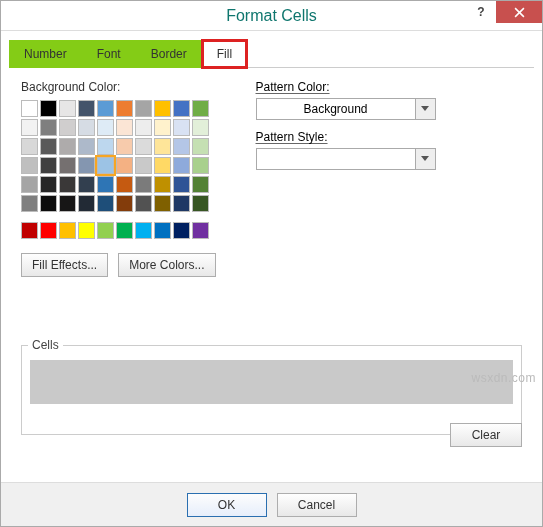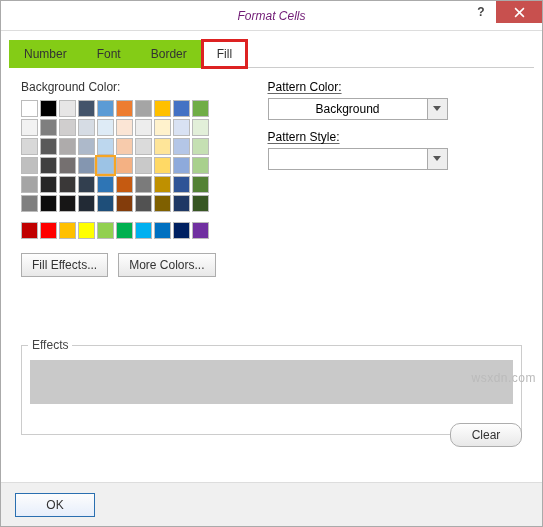--- a/index.html
+++ b/index.html
@@ -1,48 +1,48 @@
 <!DOCTYPE html>
 <html><head>
 <meta charset="utf-8">
 <style>
   * { box-sizing: border-box; font-family: "Segoe UI", Tahoma, sans-serif; font-size: 12px; }
   body { margin: 0; background: #fff; }
   .window { width: 543px; height: 527px; border: 1px solid #aaa; background: #fff; position: relative; }
   .titlebar { height: 30px; background: #fff; border-bottom: 1px solid #ddd; display: flex; align-items: center; justify-content: center; position: relative; }
-  .titlebar-title { font-size: 12px; color: #701a75; font-style: italic; }
+  .titlebar-title { font-size: 16px; color: #0f766e; }
   .titlebar-controls { position: absolute; right: 0; top: 0; display: flex; }
   .title-btn { width: 30px; height: 22px; display: flex; align-items: center; justify-content: center; font-size: 13px; }
   .help-btn { width: 30px; height: 22px; display:flex; align-items:center; justify-content:center; font-weight:bold; color:#444;}
   .close-btn { background: #c8504e; color: #fff; width: 46px; font-size: 14px; }
   .tabs { display: flex; margin: 8px 8px 0 8px; border-bottom: 1px solid #ccc; }
   .tab { padding: 6px 14px; border: 1px solid transparent; border-bottom: none; color: #333; background: #84cc16; position: relative; top: 1px; }
   .tab.active { border-color: #ccc; background: #fff; border-bottom:1px solid #fff;text-align:center; }
   .tab.highlight { outline: 3px solid #d22; outline-offset: -2px; }
-  .content { padding: 12px 20px; display: flex; gap: 52px; }
+  .content { padding: 12px 20px; display: flex; gap: 40px; }
   .left { flex: 0 0 auto; }
   .right { flex: 1; }
   .section-label { color: #333; margin-bottom: 6px; }
   .nocolor-btn { width: 176px; height: 22px; border: 1px solid #bbb; background:#fff; text-align:center; line-height:20px; margin: 0 0 8px 24px; }
   .color-grid { display: grid; grid-template-columns: repeat(10, 17px); grid-auto-rows: 17px; gap: 2px; margin-bottom: 8px; }
   .swatch { width: 17px; height: 17px; border: 1px solid #bbb; }
   .swatch.selected { outline: 2px solid #f6a623; outline-offset: 0; }
   .standard-row { display:flex; gap:2px; margin-top:10px; margin-bottom: 14px;}
   .btn { border: 1px solid #adadad; background: linear-gradient(#fefefe,#e8e8e8); padding: 4px 10px; color:#333; }
   .btn-row { display:flex; gap:10px; }
   .dropdown { display:flex; width:180px; height:22px; border:1px solid #aaa; background:#fff; align-items:center;}
   .dropdown span { flex:1; text-align:center; }
   .dd-arrow { width:20px; height:100%; border-left:1px solid #aaa; display:flex; align-items:center; justify-content:center; background:#eee;}
   .pattern-label { margin-bottom:4px; text-decoration: underline; text-decoration-color:#666; text-underline-offset: 2px; }
   .sample-area { position:absolute; left:20px; right:20px; top: 336px; }
   .fieldset { border:1px solid #ccc; padding: 8px 8px 30px 8px; position:relative; margin-top:8px;}
   .fieldset-label { position:absolute; top:-8px; left:6px; background:#fff; padding:0 4px; color:#444;}
   .sample-box { height: 44px; background: #c9c9c9; margin-top: 6px;}
   .clear-row { position:absolute; right:20px; top: 422px; }
-  .footer { position:absolute; bottom:0; left:0; right:0; height:44px; background:#f0f0f0; border-top:1px solid #ddd; display:flex; justify-content:space-between; align-items:center; padding:0 14px; gap:10px;}
+  .footer { position:absolute; bottom:0; left:0; right:0; height:44px; background:#f0f0f0; border-top:1px solid #ddd; display:flex; justify-content:center; align-items:center; padding:0 14px; gap:10px;}
   .footer .btn { width:80px; text-align:center; }
   .ok-btn { border:1px solid #2a6fb0; background:linear-gradient(#fdfdfd,#e6eefb); }
   .watermark { position:absolute; right:6px; top:370px; color:#bbb; font-size:12px; letter-spacing:0.5px; transform: rotate(0deg);}
 </style>
 </head>
 <body>
 
 <div class="window">
 
   <div class="titlebar">
@@ -167,28 +167,29 @@
           <svg width="8" height="6" viewBox="0 0 8 6">
               <polygon points="0,0 8,0 4,5" fill="#555"></polygon>
             </svg>
         </div>
       </div>
     </div>
   </div>
 
   <div class="sample-area">
     <div class="fieldset">
-      <div class="fieldset-label">Effects</div>
+      <div class="fieldset-label">Cells</div>
       <div class="sample-box"></div>
     </div>
   </div>
 
   <div class="clear-row">
-    <div class="btn" style="width:72px;text-align:center;border-radius:10px;">Clear</div>
+    <div class="btn" style="width:72px;text-align:center;">Clear</div>
   </div>
 
   <div class="watermark">wsxdn.com</div>
 
   <div class="footer">
     <div class="btn ok-btn">OK</div>
+    <div class="btn">Cancel</div>
   </div>
 
 </div>
 
 </body></html>

